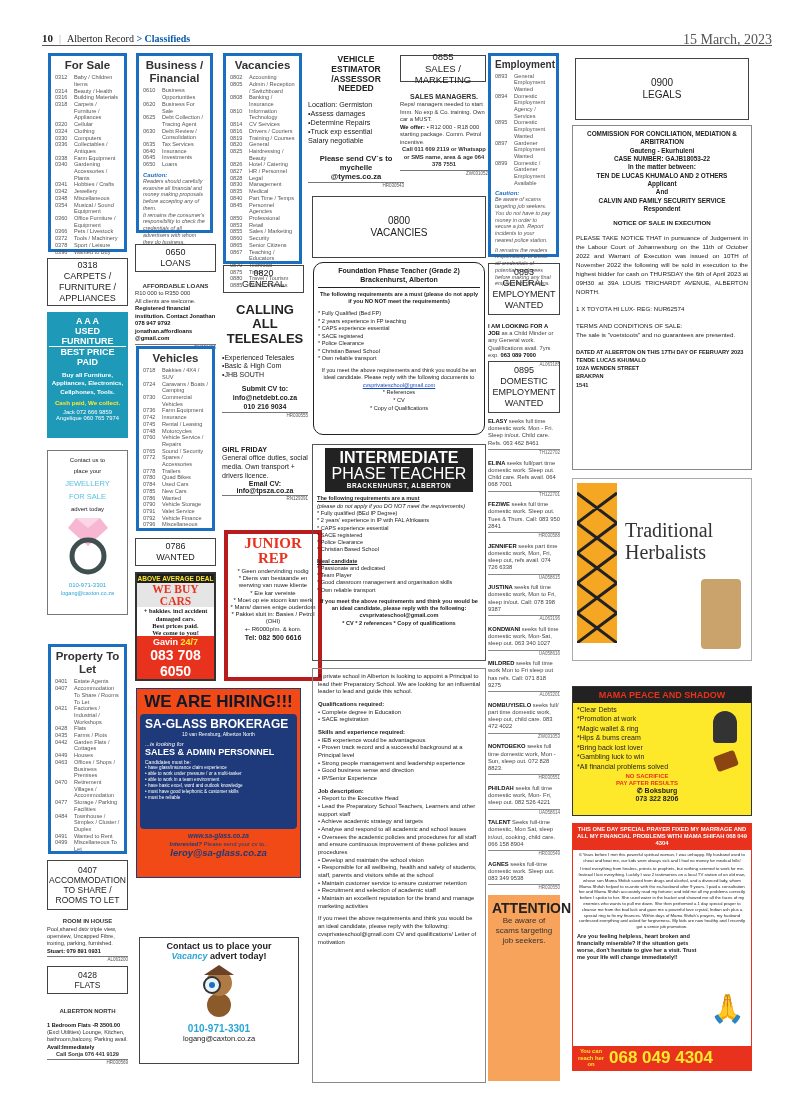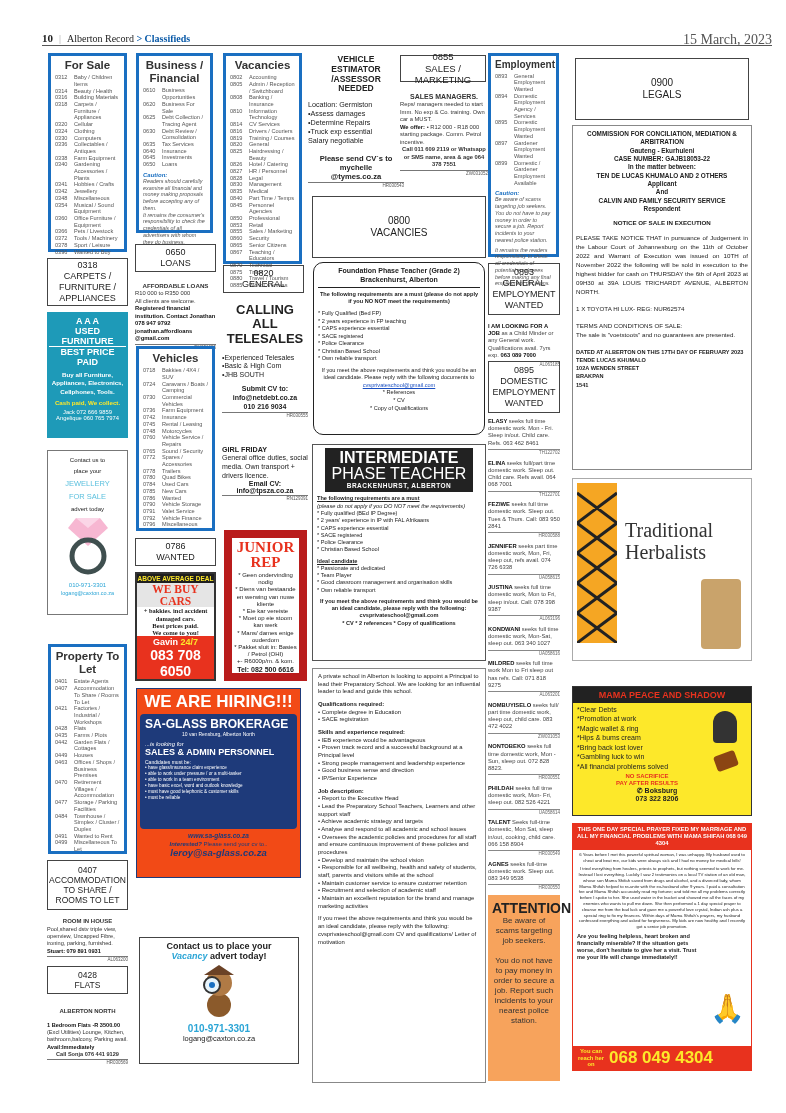--- a/index.html
+++ b/index.html
@@ -599,21 +599,21 @@
 </div>
 
 <div class="abs" style="left:222px;top:445px;width:86px">
   <div style="text-align:left;font-weight:bold;font-size:7.2px">GIRL FRIDAY</div>
   <div style="font-size:7px;line-height:1.25">General office duties, social media. Own transport + drivers licence.</div>
   <div style="text-align:center;font-weight:bold;font-size:7px">Email CV:</div>
   <div style="text-align:center;font-weight:bold;font-size:7px">info@tpsza.co.za</div>
   <div class="ref">RN129391</div>
 </div>
 
-<div class="abs" style="left:224px;top:530px;width:83px;height:151px;border:8px solid #b91c1c;text-align:center;padding:2px">
+<div class="abs" style="left:224px;top:530px;width:98px;height:151px;border:4px solid #b91c1c;text-align:center;padding:2px">
   <div style="color:#e8321e;font-weight:bold;font-size:15px;line-height:1;font-family:'Liberation Serif',serif">JUNIOR</div>
   <div style="color:#e8321e;font-weight:bold;font-size:15px;line-height:1;font-family:'Liberation Serif',serif;margin-bottom:2px">REP</div>
   <div id="jr-lines" style="font-size:6px;line-height:1.2">
       <div>* Geen ondervinding nodig</div>
       <div>* Diens van bestaande en werwing van nuwe kliente</div>
       <div>* Eie kar vereiste</div>
       <div>* Moet op eie stoom kan werk</div>
       <div>* Mans/ dames enige ouderdom</div>
       <div>* Pakket sluit in: Basies / Petrol (OHI)</div>
       <div>+- R6000p/m. &amp; kom.</div>
@@ -731,21 +731,20 @@
     <div class="emp-item"><b>NOMBUYISELO </b><span>seeks full/ part time domestic work, sleep out, child care. 083 472 4022</span><div class="emp-ref">ZW031053</div></div>
     <div class="emp-item"><b>NONTOBEKO </b><span>seeks full time domestic work, Mon - Sun, sleep out. 072 828 8823.</span><div class="emp-ref">HR030551</div></div>
     <div class="emp-item"><b>PHILDAH </b><span>seeks full time domestic work, Mon- Fri, sleep out. 082 526 4221</span><div class="emp-ref">UA058614</div></div>
     <div class="emp-item"><b>TALENT </b><span>Seeks full-time domestic, Mon Sat, sleep in/out, cooking, child care. 066 158 8904</span><div class="emp-ref">HR030549</div></div>
     <div class="emp-item"><b>AGNES </b><span>seeks full-time domestic work. Sleep out. 083 349 9538</span><div class="emp-ref">HR030550</div></div>
   </div>
 
 <div class="abs" style="left:488px;top:895px;width:72px;height:186px;background:#f7a35c;text-align:center;padding:5px 4px;font-family:'Liberation Sans',sans-serif">
   <div style="font-weight:bold;font-size:14px;color:#222">ATTENTION</div>
   <div style="font-size:8px;line-height:1.25;color:#333">Be aware of scams targeting job seekers.</div>
-  <div style="font-size:8px;line-height:1.25;margin-top:10px;color:#333">You do not have to pay money in order to secure a job. Report such incidents to your nearest police station.</div>
 </div>
 
 <div class="abs" style="left:572px;top:478px;width:180px;height:183px;border:1px solid #aaa;background:#fff;overflow:hidden">
   <svg class="abs" style="left:4px;top:4px" width="40" height="160" viewBox="0 0 40 160">
     <rect width="40" height="160" fill="#f5a623"></rect>
     <polyline points="0,10 20,25 0,40 20,55 0,70 20,85 0,100 20,115 0,130 20,145 0,160" fill="none" stroke="#222" stroke-width="3"></polyline>
     <polyline points="40,10 20,25 40,40 20,55 40,70 20,85 40,100 20,115 40,130 20,145 40,160" fill="none" stroke="#222" stroke-width="3"></polyline>
   </svg>
   <div class="abs" style="left:52px;top:40px;font-family:'Liberation Serif',serif;font-size:20px;color:#333;line-height:1.1">
     <div>Traditional</div>
@@ -784,21 +783,21 @@
   <div style="font-size:4.3px;line-height:1.35;text-align:center;padding:1px 4px">I tried everything from healers, priests to prophets, but nothing seemed to work for me. Instead I lost everything. Luckily I saw 2 testimonies on a local TV station of an old man, whose son Mama Shifah saved from drugs and alcohol, and a divorced lady, whom Mama Shifah helped to re-unite with the ex-husband after 9 years. I paid a consultation fee and Mama Shifah accurately read my fortune; and told me all my problems correctly before I spoke to her. She used water in the bucket and showed me all the faces of my enemies who wants to pull me down. She then performed a 1 day special prayer to cleanse me from the bad luck and gave me a powerful love crystal, Indian ash plus a special ring to fix my finances. Within days of Mama Shifah's prayers, my husband confessed everything and asked for forgiveness. My kids are now healthy and I recently got a senior job promotion.</div>
   <div style="font-size:5.6px;font-weight:bold;line-height:1.25;padding:2px 4px;width:135px">Are you feeling helpless, heart broken and financially miserable? If the situation gets worse, don't hesitate to give her a visit. Trust me your life will change immediately!!</div>
   <div class="abs" style="right:6px;top:168px;font-size:28px;color:#555">🙏</div>
   <div class="abs" style="left:0;bottom:0;width:100%;height:24px;background:#e8321e;display:flex;align-items:center;padding:0 4px">
     <div style="color:#fde82a;font-weight:bold;font-size:5.8px;width:28px;line-height:1.1;text-align:center">You can reach her on</div>
     <div style="color:#fde82a;font-weight:bold;font-size:17px;margin-left:4px">068 049 4304</div>
   </div>
 </div>
 
 <div class="abs" style="left:136px;top:688px;width:165px;height:190px;background:#f24a16;border:1px solid #1e3a7a;padding:3px">
-  <div style="color:#ffffff;font-weight:bold;font-size:17px;text-align:center;line-height:1.2">WE ARE HIRING!!!</div>
+  <div style="color:#0f172a;font-weight:bold;font-size:17px;text-align:center;line-height:1.2">WE ARE HIRING!!!</div>
   <div style="background:#1e3a7a;border-radius:4px;padding:3px 5px;color:#fff;margin-top:2px;height:115px">
     <div style="font-weight:bold;font-size:12px">SA-GLASS BROKERAGE</div>
     <div style="font-size:5px;text-align:center">10 van Rensburg, Alberton North</div>
     <div style="font-style:italic;font-size:6px;margin-top:4px">...is looking for</div>
     <div style="font-weight:bold;font-size:9px">SALES &amp; ADMIN PERSONNEL</div>
     <div style="font-size:5px;margin-top:2px">Candidates must be:</div>
     <div id="hire-must" style="font-size:4.6px;line-height:1.3">
         <div>• have glass/insurance claim experience</div>
         <div>• able to work under pressure / or a multi-tasker</div>
         <div>• able to work in a team environment</div>

